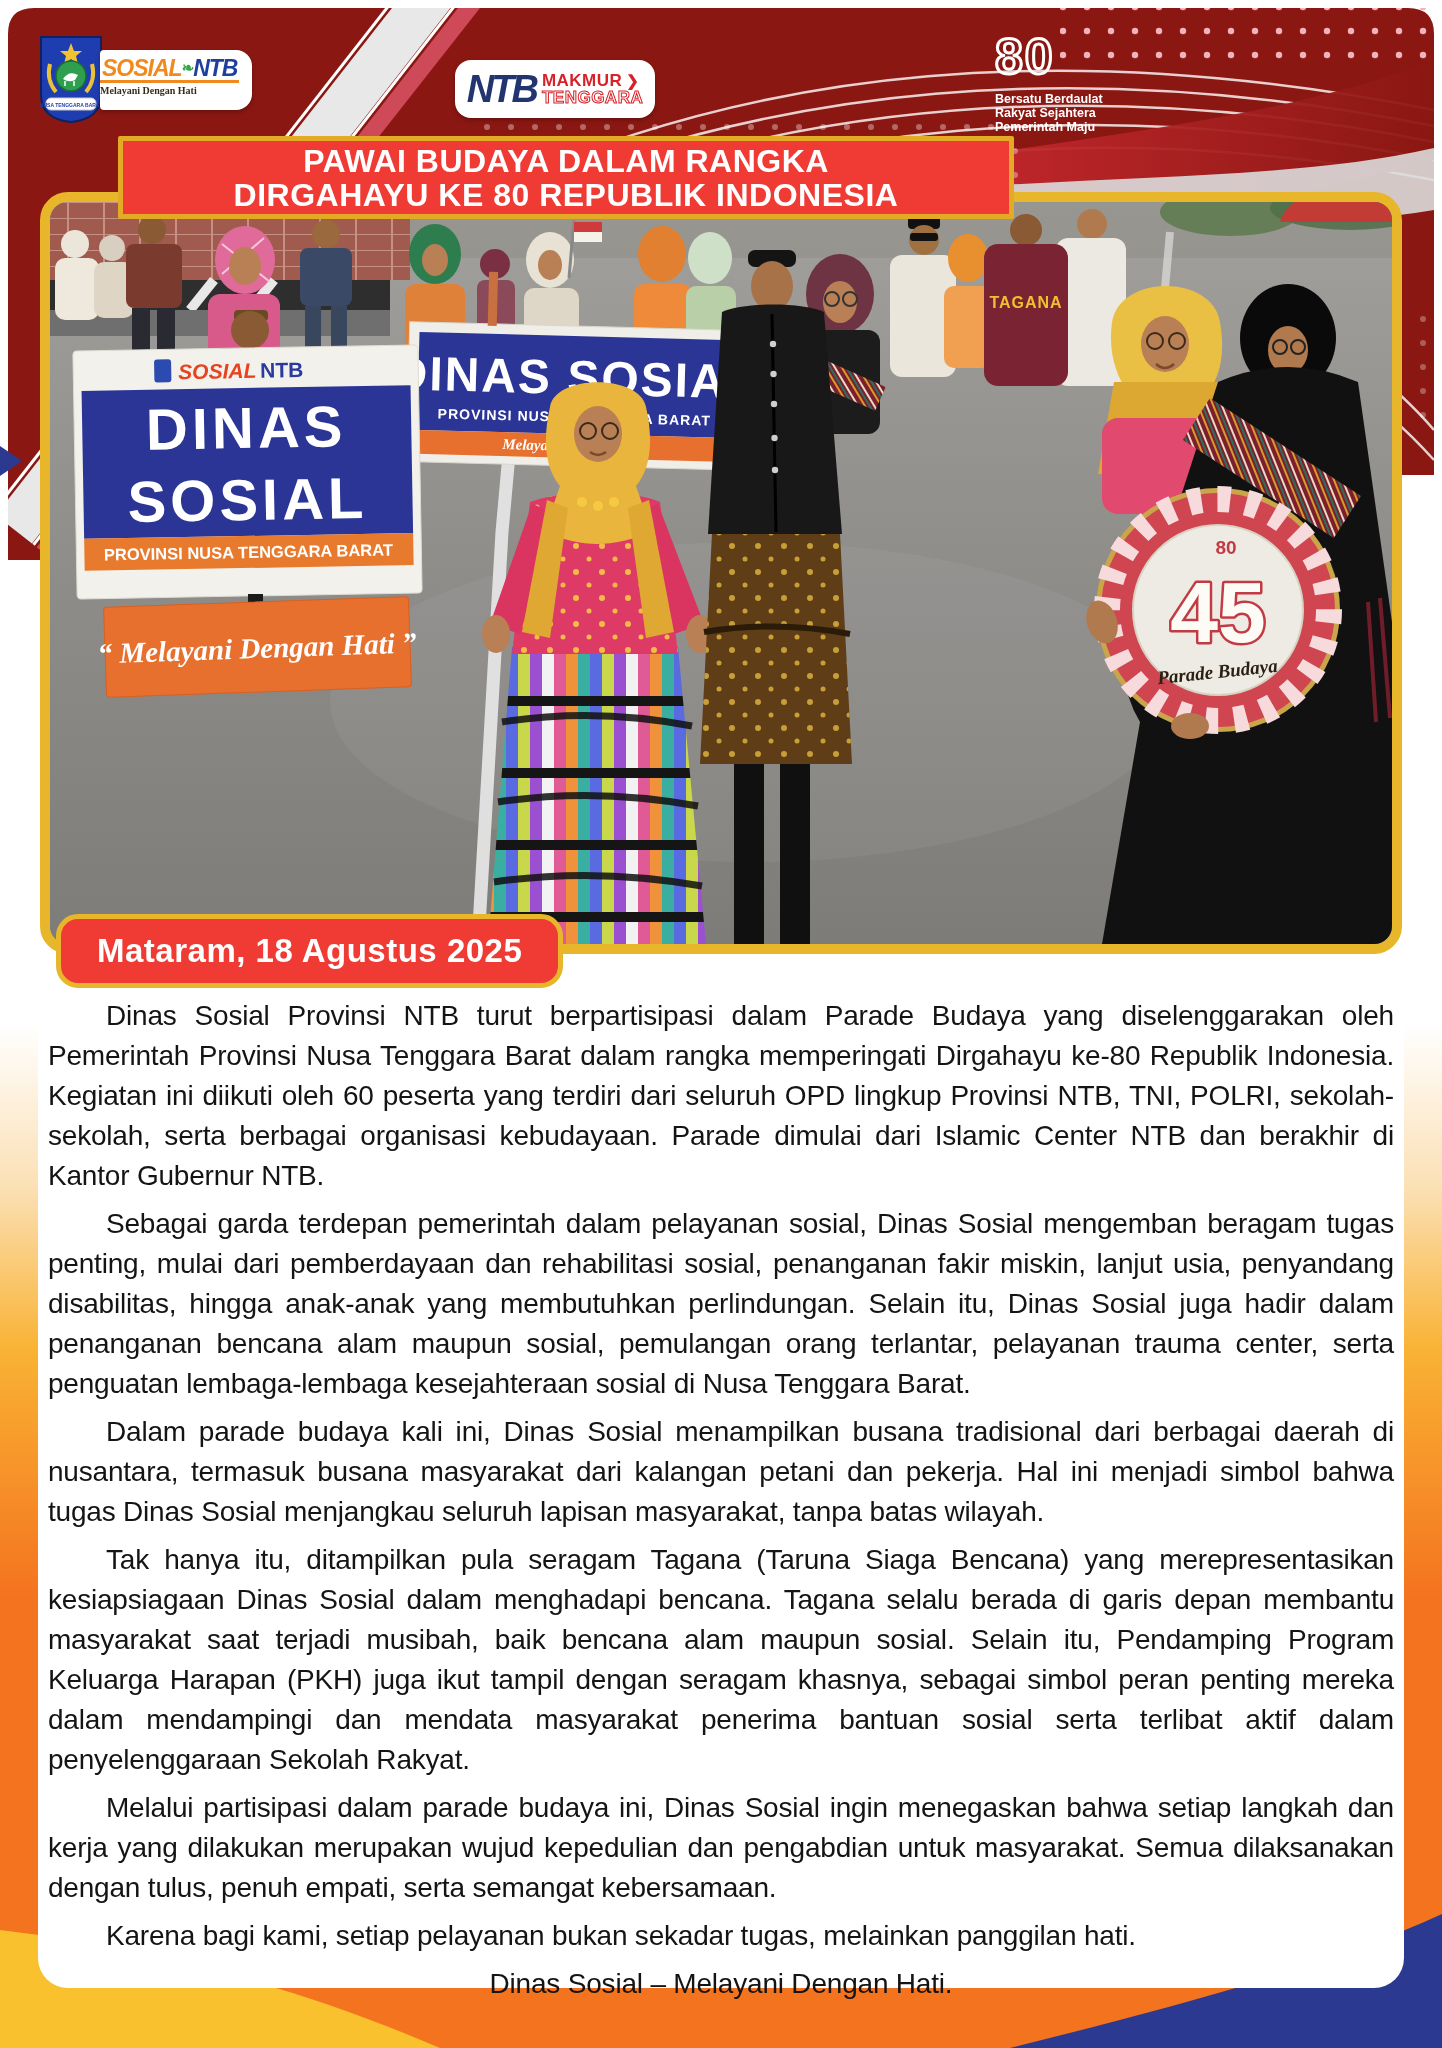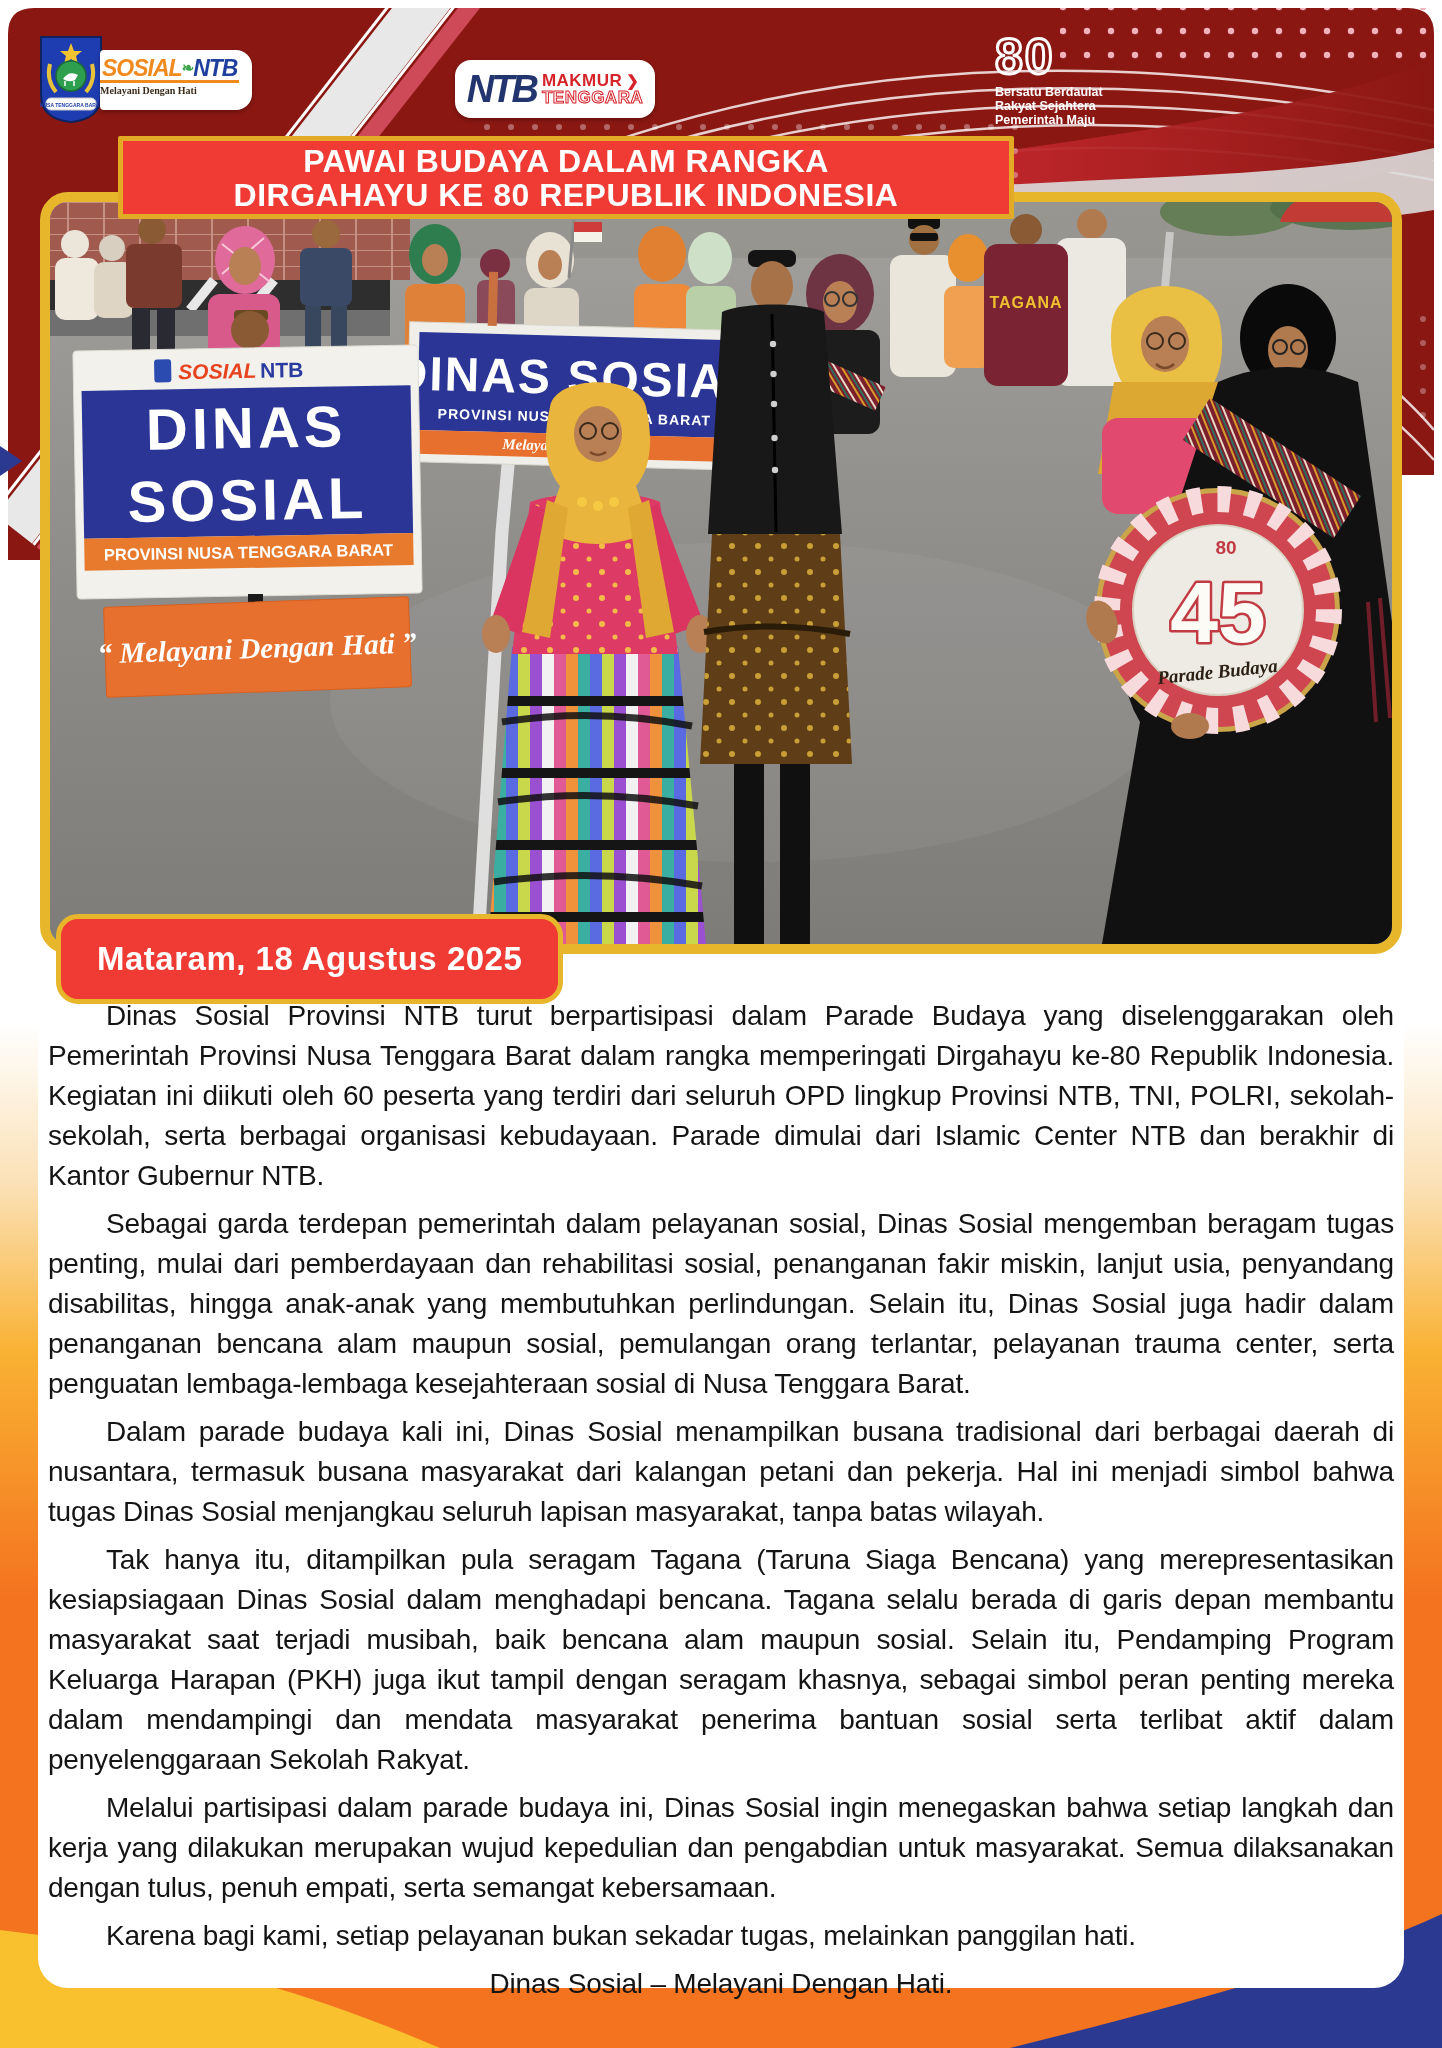--- a/index.html
+++ b/index.html
@@ -22,30 +22,30 @@
   .sosial-word2{color:#1f3f9e;}
   .sosial-tagline{font-family:"Liberation Serif",serif;font-size:10px;font-weight:700;color:#3a2a1a;margin-top:2px;}
   .makmur-pill{left:455px;top:60px;width:200px;height:58px;display:flex;align-items:center;justify-content:center;gap:6px;}
   .makmur-ntb{font-size:38px;font-weight:900;font-style:italic;color:#23356e;letter-spacing:-3px;}
   .makmur-words{line-height:17px;text-align:left;}
   .makmur-w1{font-size:17px;font-weight:900;color:#d6232a;letter-spacing:.5px;}
   .makmur-w1 .arrow{color:#d6232a;font-weight:900;margin-left:4px;font-size:15px;}
   .makmur-w2{font-size:17px;font-weight:900;color:#ffffff;-webkit-text-stroke:1px #d6232a;letter-spacing:.5px;}
   .hut80{position:absolute;left:995px;top:32px;width:160px;color:#fff;}
   .hut80-num{font-size:50px;font-weight:900;letter-spacing:2px;color:transparent;-webkit-text-stroke:3px #ffffff;line-height:50px;}
-  .hut80-lines{margin-top:3px;font-size:12.5px;font-weight:700;line-height:14px;}
+  .hut80-lines{margin-top:10px;font-size:12.5px;font-weight:700;line-height:14px;}
   
   .title-banner{position:absolute;left:118px;top:136px;width:886px;height:70px;background:#ef3b33;
     border:5px solid #e2aa25;border-radius:2px;color:#fff;text-align:center;padding-top:3px;box-sizing:content-box;}
   .title-line{font-size:32px;font-weight:900;letter-spacing:.5px;line-height:34px;}
   
   .photo-frame{position:absolute;left:40px;top:192px;width:1362px;height:762px;box-sizing:border-box;
     border:10px solid #e7b62a;border-radius:28px;overflow:hidden;background:#8f8f8f;}
   
-  .date-badge{position:absolute;left:56px;top:914px;height:64px;line-height:64px;padding:8px 36px;background:#ef3b33;
+  .date-badge{position:absolute;left:56px;top:914px;height:64px;line-height:64px;padding:0 36px;background:#ef3b33;
     border:5px solid #e7b62a;border-radius:22px;color:#fff;font-size:33px;font-weight:800;letter-spacing:.5px;}
   
   .content{position:absolute;left:40px;top:988px;width:1362px;color:#141414;}
   .para{margin:8px;font-size:28px;line-height:40px;text-align:justify;text-indent:58px;letter-spacing:-0.2px;}
   .para-center{text-align:center;text-indent:0;}
 </style>
 </head>
 <body>
 
 <div id="poster">

